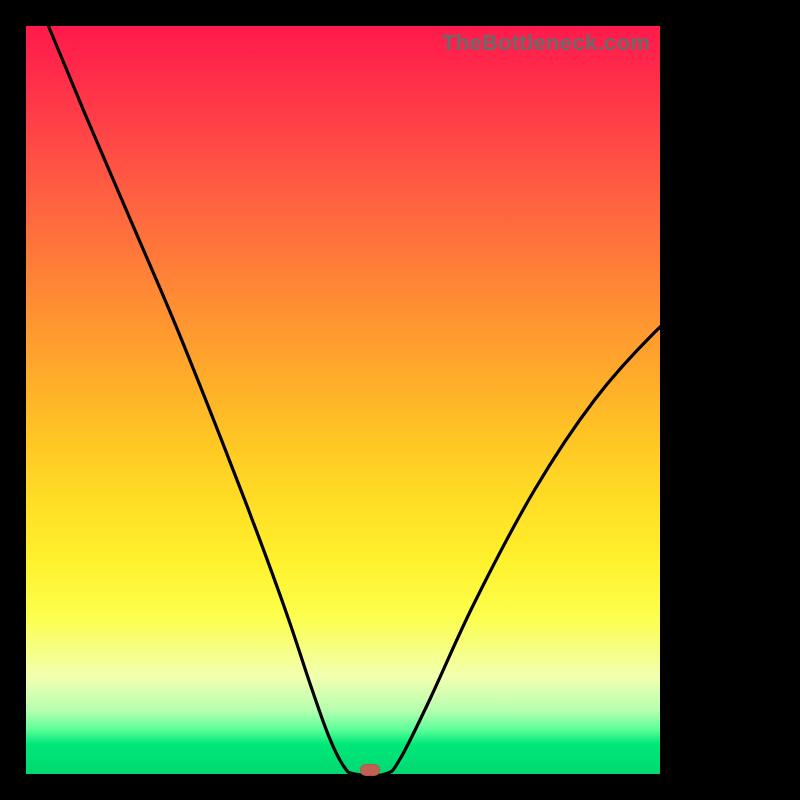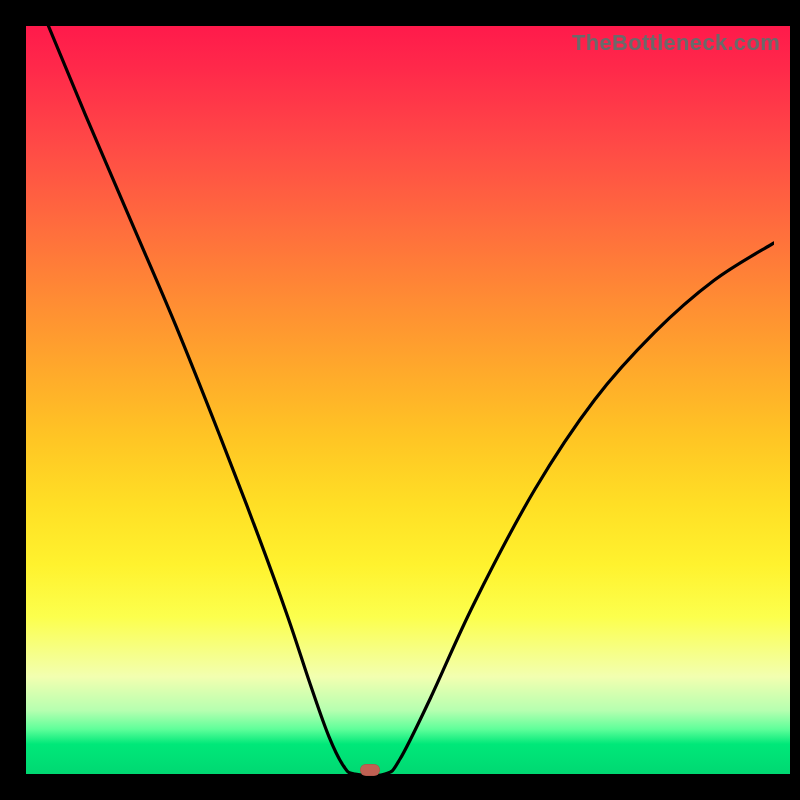--- a/index.html
+++ b/index.html
@@ -14,21 +14,21 @@
   .frame {
     position: relative;
     width: 800px;
     height: 800px;
     background: #000;
   }
   .plot {
     position: absolute;
     left: 26px;
     top: 26px;
-    width: 764px;
+    width: 634px;
     height: 748px;
     
     background: linear-gradient(
       to bottom,
       #ff1a4b 0%,
       #ff2a4a 6%,
       #ff4a46 16%,
       #ff6a3e 26%,
       #ff8a34 36%,
       #ffa92b 46%,

